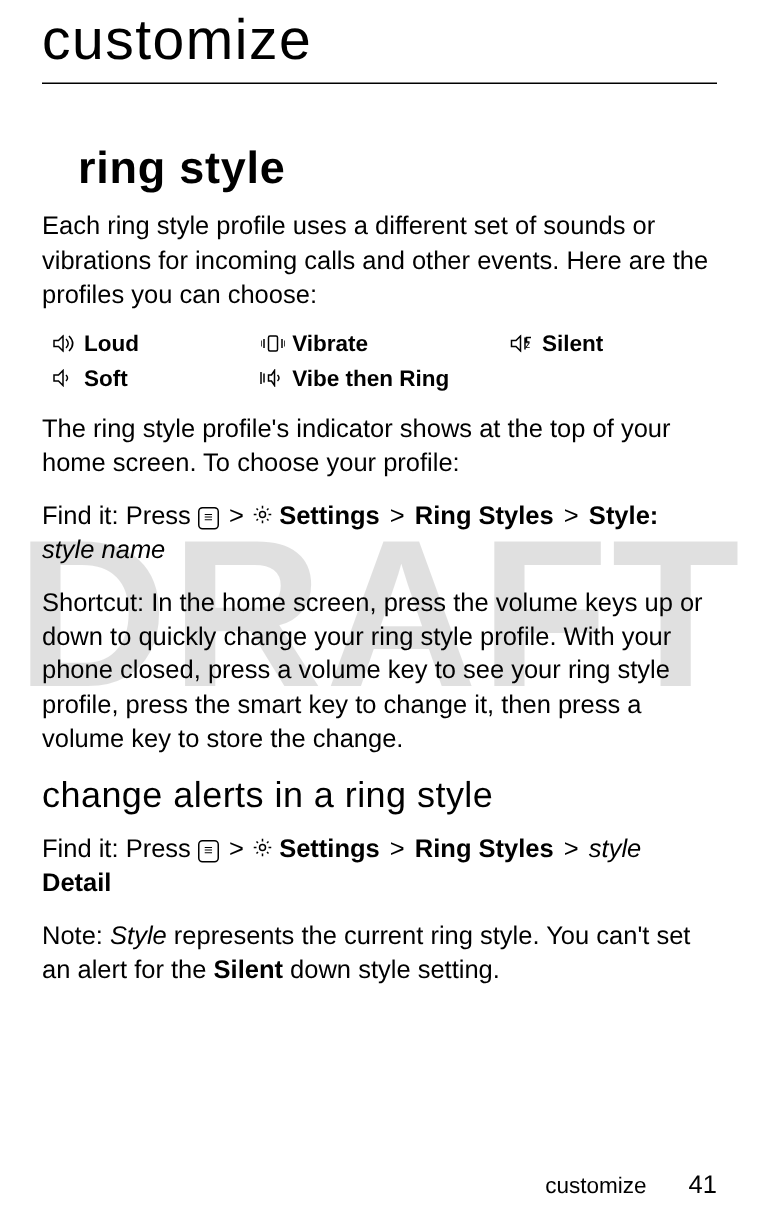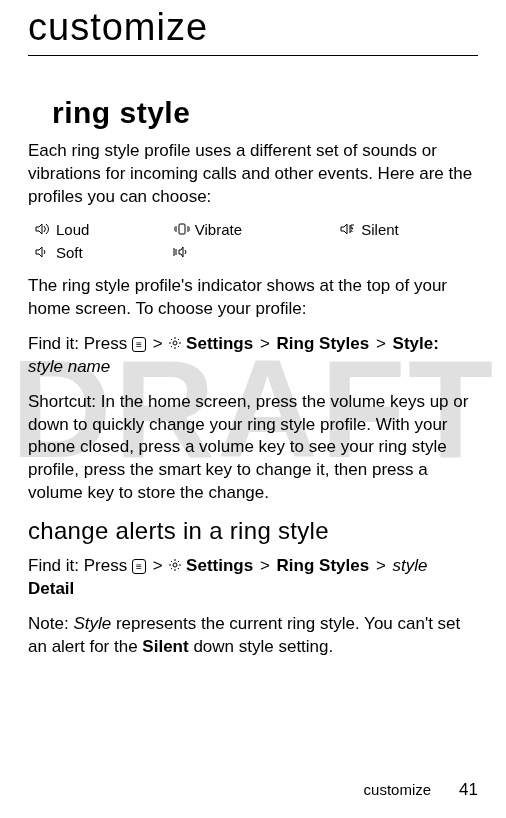--- a/index.html
+++ b/index.html
@@ -68,21 +68,21 @@
   }
   .style-icon {
     width: 18px;
     height: 14px;
     display: inline-flex;
     align-items: center;
     justify-content: center;
     font-size: 12px;
   }
   .style-label {
-    font-weight: normal;
+    font-weight: bold;
     font-family: Arial Narrow, Arial, sans-serif;
     font-stretch: condensed;
   }
   .nav-path {
     font-size: 17px;
     line-height: 1.35;
     margin-bottom: 12px;
   }
   .bold { font-weight: normal; }
   .ital { font-style: italic; }
@@ -178,20 +178,21 @@
       <span class="style-label">Soft</span>
     </div>
     <div class="style-cell">
       <span class="style-icon">
         <svg width="18" height="12" viewBox="0 0 18 12">
             <path d="M1 2 L1 10 M3 3 L3 9" stroke="#000" stroke-width="1"></path>
             <path d="M6 4 L8 4 L10 1 L10 11 L8 8 L6 8 Z" fill="none" stroke="#000" stroke-width="1"></path>
             <path d="M12 4 Q14 6 12 8" fill="none" stroke="#000" stroke-width="1"></path>
           </svg>
       </span>
+      <span class="style-label">Vibe then Ring</span>
     </div>
     <div></div>
   </div>
 
   <p class="body">The ring style profile's indicator shows at the top of your home screen. To choose your profile:</p>
 
   <p class="nav-path">
     <span class="bold">Find it:</span>
     <span>Press</span>
     <span class="key-icon">≡</span>

